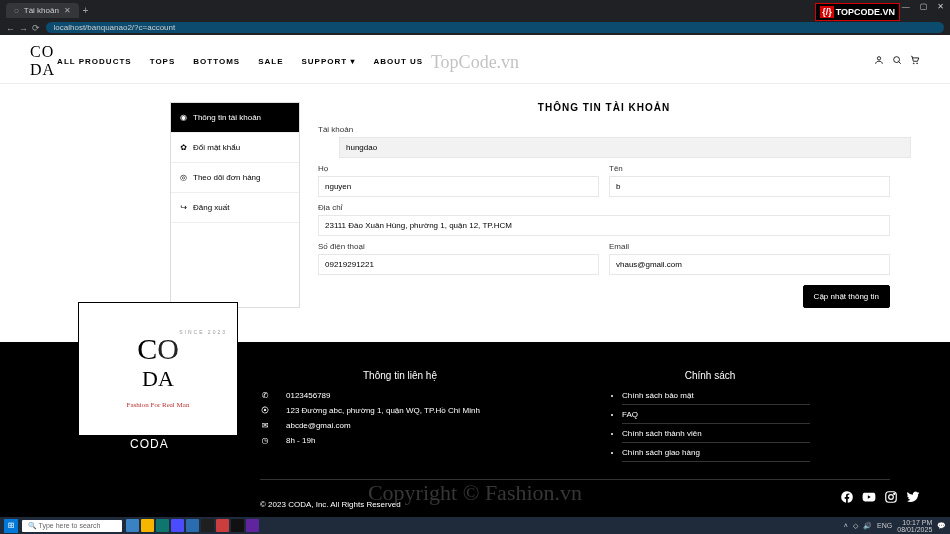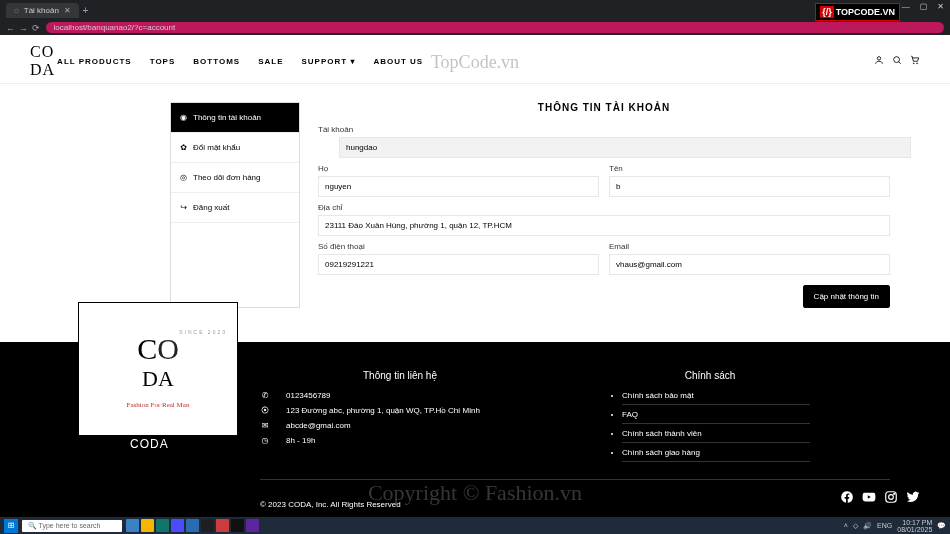--- a/index.html
+++ b/index.html
@@ -13,21 +13,21 @@
     position: relative;
   }
 
   
   .browser-chrome { background: #202124; height: 35px; color: #ccc; }
   .tabbar { display: flex; align-items: center; height: 20px; padding-left: 6px; }
   .tab { background: #35363a; padding: 3px 8px; border-radius: 4px 4px 0 0; font-size: 8px; display: flex; align-items: center; gap: 5px; }
   .tab .x { font-size: 8px; color: #aaa; }
   .addr-row { display: flex; align-items: center; height: 15px; padding: 0 6px; gap: 6px; }
   .addr-row .nav-icons { display: flex; gap: 4px; font-size: 9px; color: #9aa0a6; }
-  .addr-bar { flex: 1; background: #be185d; border-radius: 8px; padding: 1px 8px; font-size: 8px; color: #ccc; }
+  .addr-bar { flex: 1; background: #0c4a6e; border-radius: 8px; padding: 1px 8px; font-size: 8px; color: #ccc; }
   .win-controls { position: absolute; top: 2px; right: 6px; display: flex; gap: 10px; font-size: 8px; color: #ccc; }
 
   
   .topcode-badge { position: absolute; top: 3px; right: 50px; background: #000; color: #fff; padding: 2px 4px; font-size: 9px; font-weight: bold; display: flex; align-items: center; gap: 2px; z-index: 50; border: 1px solid #d60000;}
   .topcode-badge .red { color: #fff; background:#d60000; padding:1px 2px;}
   .wm-center { position: absolute; left: 50%; transform: translateX(-50%); color: rgba(120,120,120,0.45); font-family: Georgia, serif; pointer-events: none; z-index: 60; }
   .wm1 { top: 52px; font-size: 18px; }
   .wm2 { bottom: 28px; font-size: 22px; }
 
   

